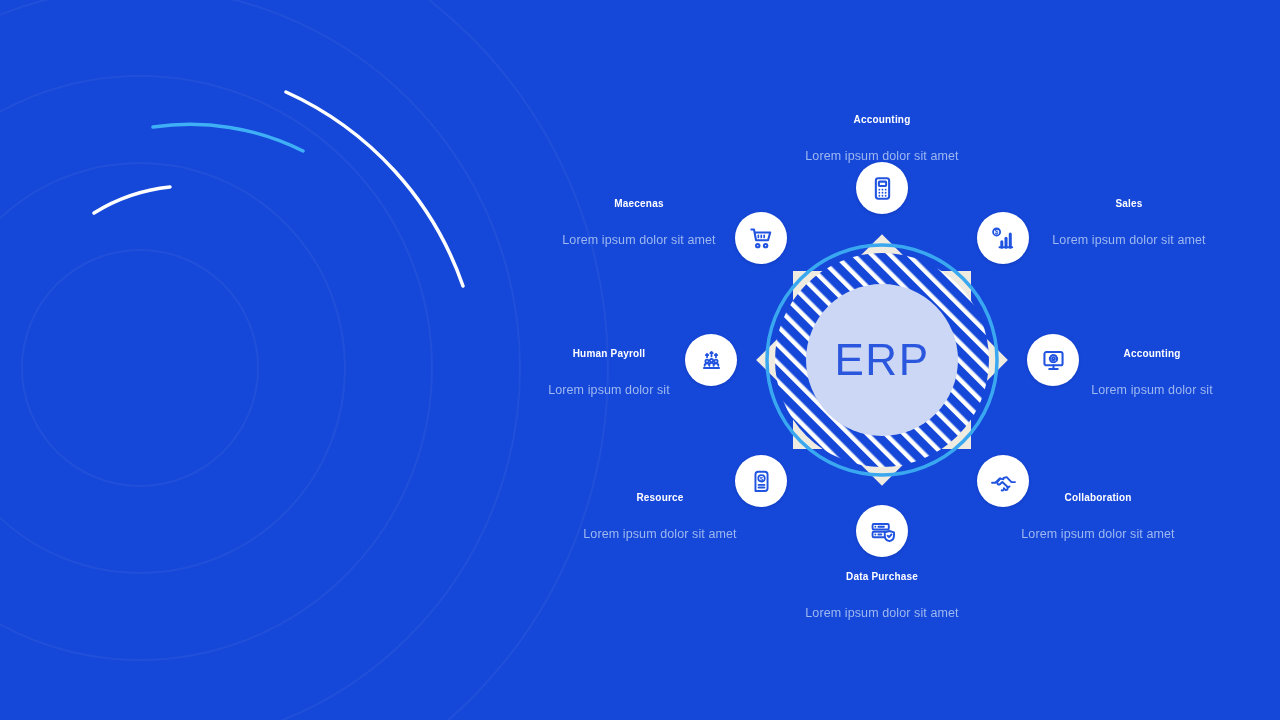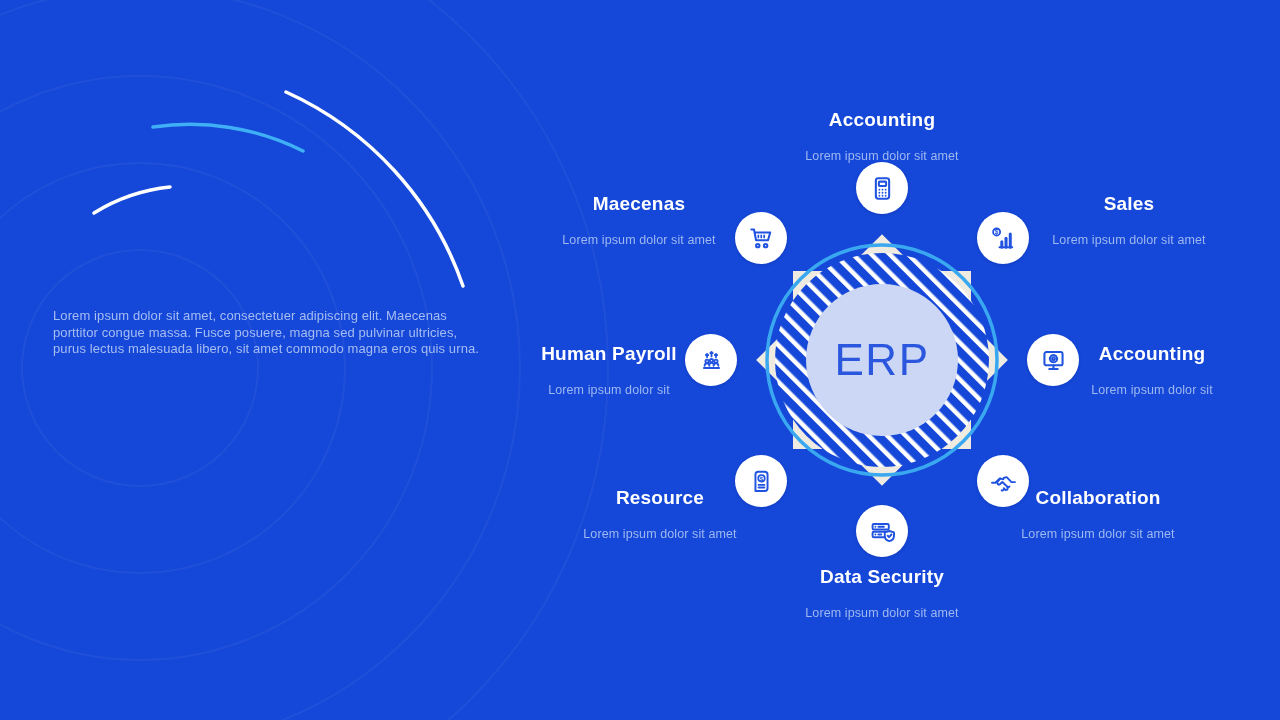--- a/index.html
+++ b/index.html
@@ -28,21 +28,21 @@
   
   .sat-icon {
     position:absolute; width:52px; height:52px; border-radius:50%;
     background:#ffffff; display:flex; align-items:center; justify-content:center;
     box-shadow:0 1px 3px rgba(0,20,90,0.18);
   }
   .sat-icon svg { width:29px; height:29px; display:block; }
 
   
   .sat-label { position:absolute; transform:translateX(-50%); text-align:center; white-space:nowrap; }
-  .sat-title { color:#ffffff; font-size:19px; font-weight:600; line-height:20px; letter-spacing:0.2px; }
+  .sat-title { color:#ffffff; font-size:10px; font-weight:600; line-height:20px; letter-spacing:0.2px; }
   .sat-sub   { color:#9EB8F0; font-size:12.5px; line-height:18px; margin-top:17px; letter-spacing:0.1px; }
 
   
   .pos-i-accounting     { left:856px; top:162px; }
   .pos-i-sales          { left:977px; top:212px; }
   .pos-i-production     { left:1027px; top:334px; }
   .pos-i-collaboration  { left:977px; top:455px; }
   .pos-i-data_security  { left:856px; top:505px; }
   .pos-i-payroll        { left:735px; top:455px; }
   .pos-i-human_resource { left:685px; top:334px; }
@@ -69,21 +69,20 @@
       <circle cx="140" cy="368" r="292"></circle>
       <circle cx="140" cy="368" r="380"></circle>
       <circle cx="140" cy="368" r="468"></circle>
     </g>
     <path d="M 286 92 A 332 332 0 0 1 463 286" fill="none" stroke="#ffffff" stroke-width="3.5" stroke-linecap="round"></path>
     <path d="M 153 127 A 252 252 0 0 1 303 151" fill="none" stroke="#3FB0F5" stroke-width="3.5" stroke-linecap="round"></path>
     <path d="M 94 213 A 178 178 0 0 1 170 187" fill="none" stroke="#ffffff" stroke-width="3.5" stroke-linecap="round"></path>
   </svg>
 
   <div class="left-panel">
-    <p class="page-desc">Lorem ipsum dolor sit amet, consectetuer adipiscing elit. Maecenas porttitor congue massa. Fusce posuere, magna sed pulvinar ultricies, purus lectus malesuada libero, sit amet commodo magna eros quis urna.</p>
   </div>
 
   <svg class="hub" viewBox="-150 -150 300 300">
     <defs>
       <pattern id="hatch" width="13" height="13" patternUnits="userSpaceOnUse" patternTransform="rotate(-45)">
         <rect width="13" height="13" fill="#1547D8"></rect>
         <rect width="4.5" height="13" fill="#ffffff"></rect>
       </pattern>
     </defs>
     <g>
@@ -189,21 +188,21 @@
   </div>
   <div class="sat-label pos-l-production">
     <div class="sat-title">Accounting</div>
     <div class="sat-sub">Lorem ipsum dolor sit</div>
   </div>
   <div class="sat-label pos-l-collaboration">
     <div class="sat-title">Collaboration</div>
     <div class="sat-sub">Lorem ipsum dolor sit amet</div>
   </div>
   <div class="sat-label pos-l-data_security">
-    <div class="sat-title">Data Security</div>
+    <div class="sat-title">Data Purchase</div>
     <div class="sat-sub">Lorem ipsum dolor sit amet</div>
   </div>
   <div class="sat-label pos-l-payroll">
     <div class="sat-title">Resource</div>
     <div class="sat-sub">Lorem ipsum dolor sit amet</div>
   </div>
   <div class="sat-label pos-l-human_resource">
     <div class="sat-title">Human Payroll</div>
     <div class="sat-sub">Lorem ipsum dolor sit</div>
   </div>

